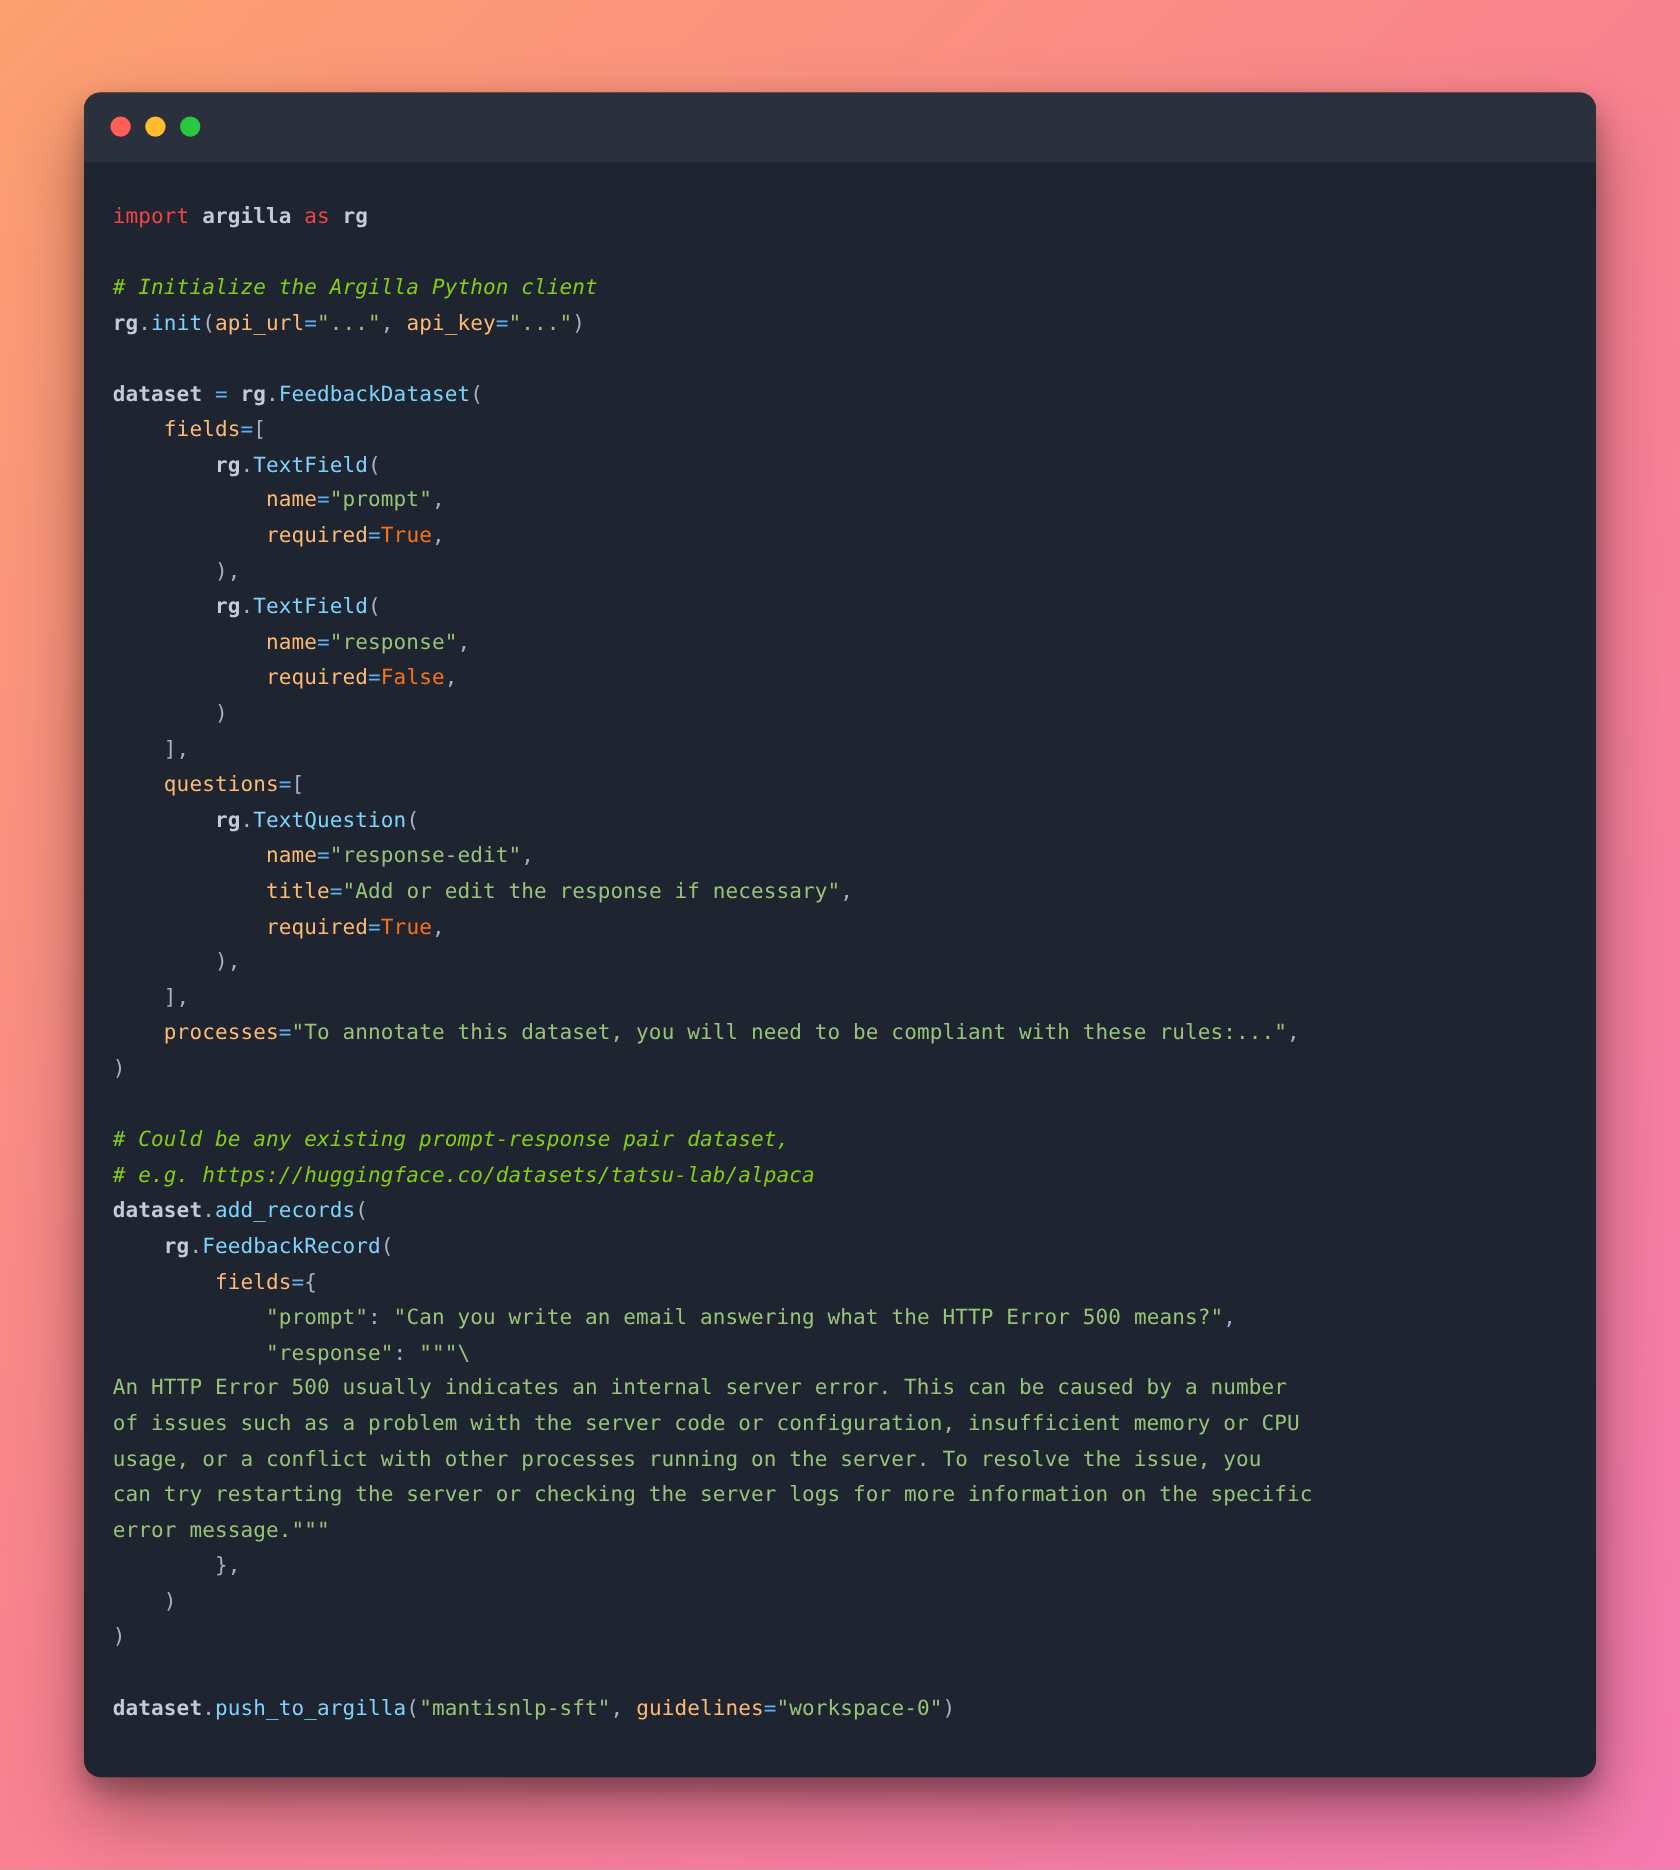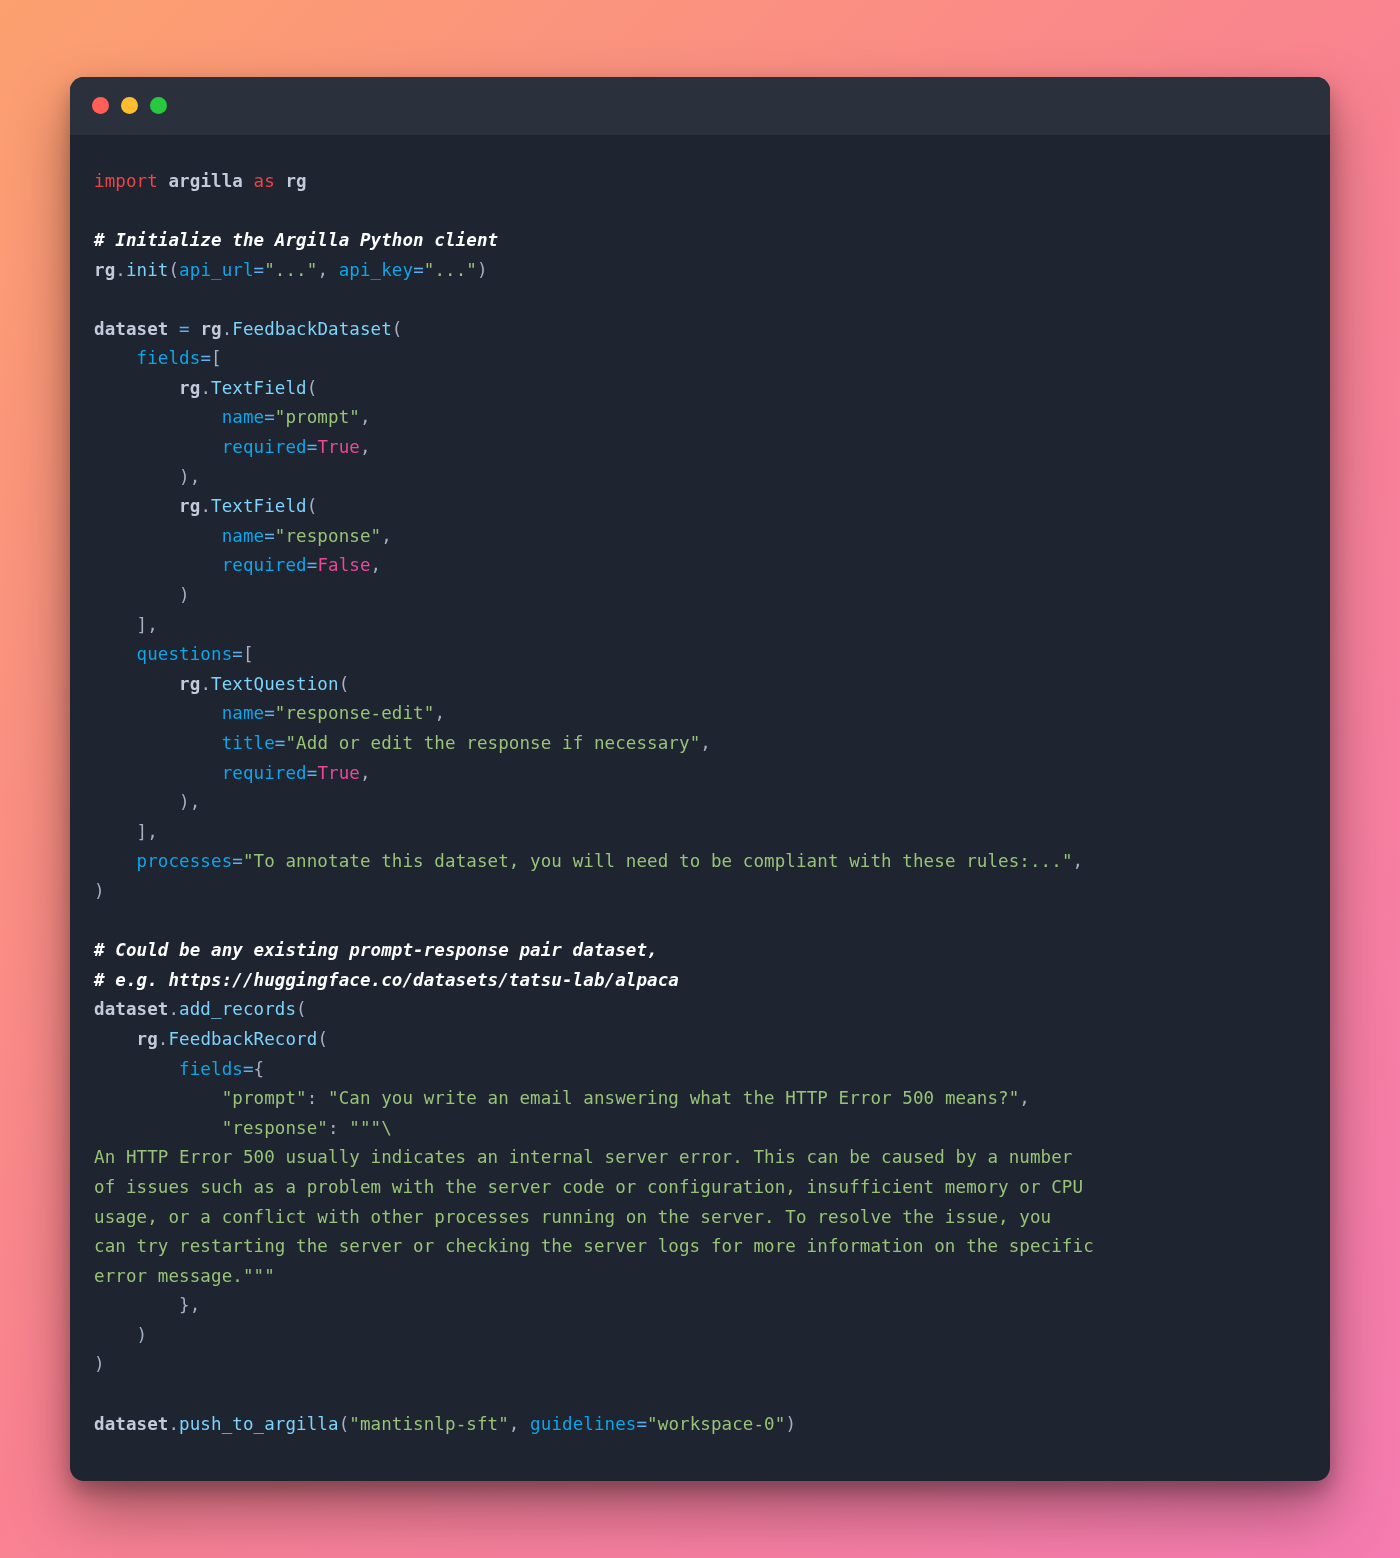--- a/index.html
+++ b/index.html
@@ -36,24 +36,24 @@
     font-size: 17.5px;
     line-height: 29.6px;
     color: #c2cadb;
     white-space: pre;
     letter-spacing: 0.1px;
   }
   .kw   { color: #ef4444; }      
   .id   { color: #c2cadb; font-weight: bold; }      
   .op   { color: #61afef; }      
   .fn   { color: #7dd3fc; }      
-  .pr   { color: #0ea5e9; }      
+  .pr   { color: #fdba74; }      
   .str  { color: #98c379; }      
-  .bool { color: #ec4899; }      
-  .cmt  { color: #ffffff; font-style: italic; font-weight: bold; }
+  .bool { color: #f97316; }      
+  .cmt  { color: #84cc16; font-style: italic; }
   .p    { color: #a6b0c4; }      
 </style>
 </head>
 <body>
 
 <div class="window">
   <div class="titlebar">
     <div class="dot red"></div>
     <div class="dot yellow"></div>
     <div class="dot green"></div>

